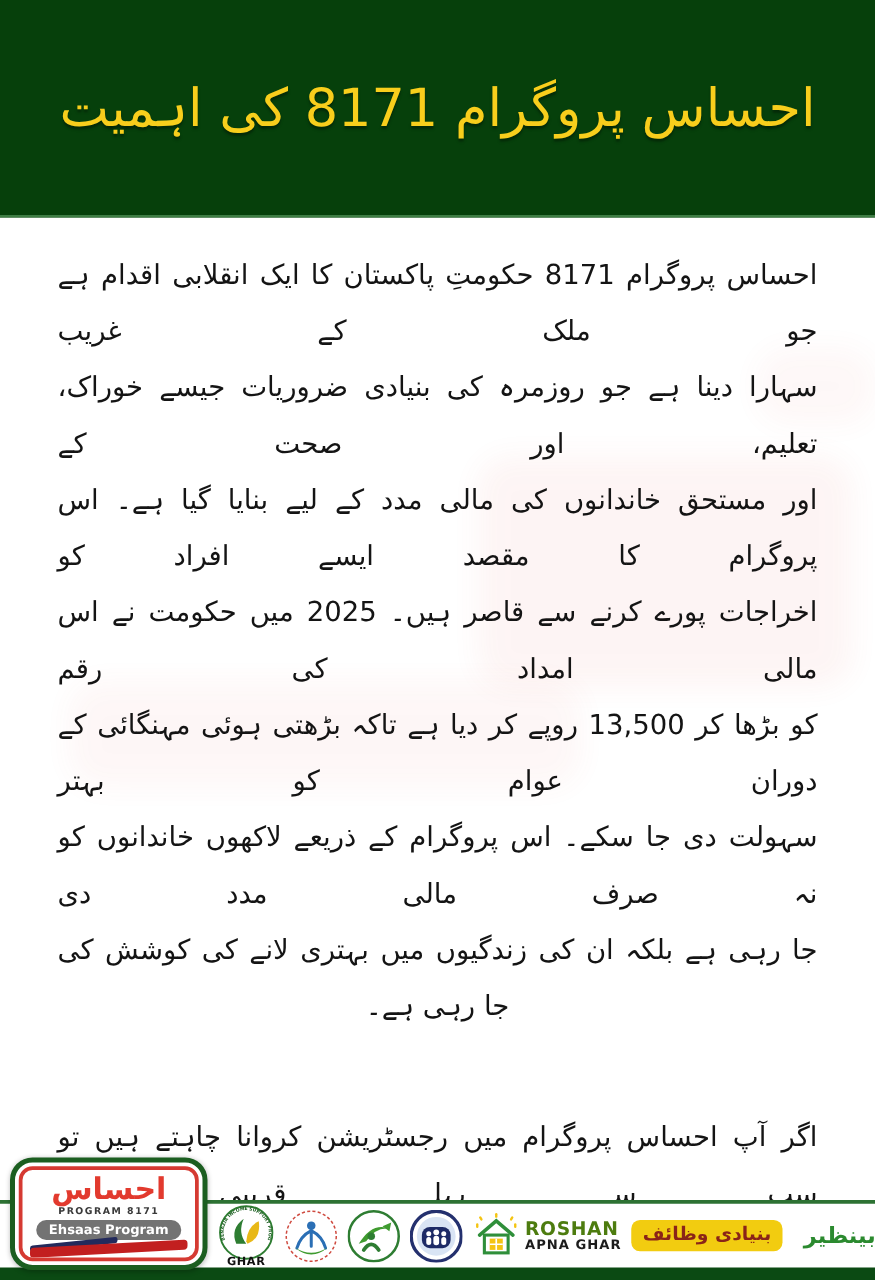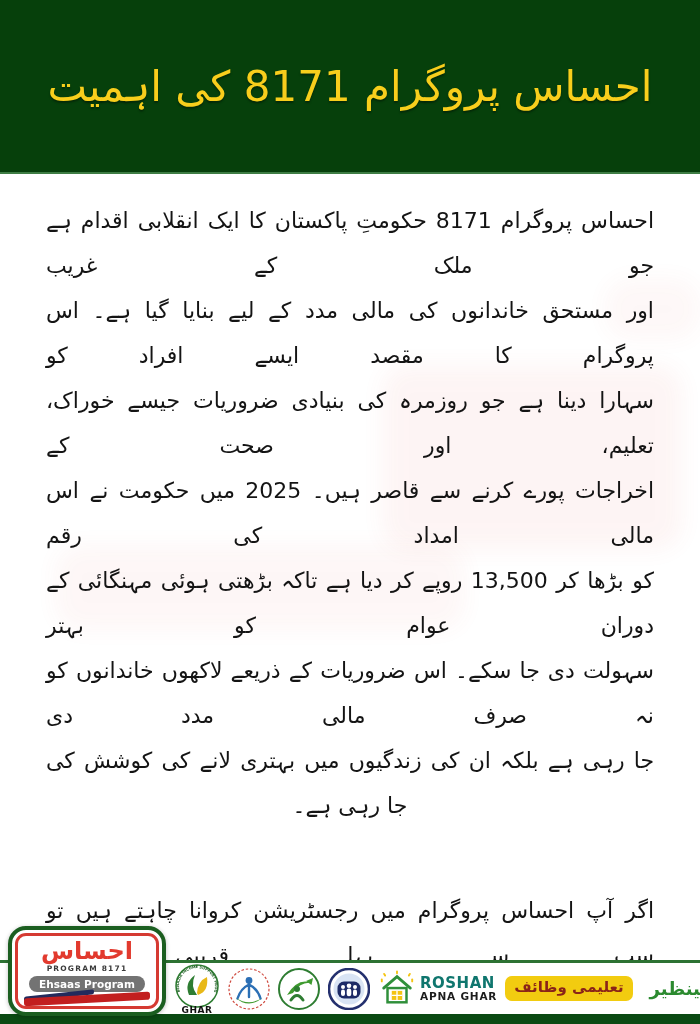--- a/index.html
+++ b/index.html
@@ -49,21 +49,21 @@
   .logo-badge{flex:0 0 auto;position:relative;display:flex;align-items:center;justify-content:center;}
   .bisp-wrap{width:46px;height:50px;}
   .bisp-wrap svg{position:absolute;top:0;left:1px;}
   .bisp-label{
     position:absolute;bottom:-1px;left:0;right:0;text-align:center;
     font-size:9px;font-weight:bold;color:#111;letter-spacing:.5px;
   }
   
   .roshan{display:flex;align-items:center;gap:4px;flex:0 0 auto;}
   .roshan-text{display:flex;flex-direction:column;line-height:1;}
-  .roshan-line1{font-size:15px;font-weight:800;color:#0f766e;letter-spacing:.5px;}
+  .roshan-line1{font-size:15px;font-weight:800;color:#4d7c0f;letter-spacing:.5px;}
   .roshan-line2{font-size:10.5px;font-weight:800;color:#1c1c1c;letter-spacing:.8px;text-align:right;}
   
   .benazir-group{
     direction:rtl;display:flex;align-items:center;gap:7px;
     margin-left:auto;flex:0 0 auto;
   }
   .benazir-text{font-size:18px;font-weight:bold;color:#2B8A2F;white-space:nowrap;margin-left:10px;}
   .badge{
     border-radius:7px;padding:2px 9px 4px 9px;font-weight:bold;white-space:nowrap;
     display:inline-block;line-height:1.25;
@@ -106,25 +106,25 @@
     <h1 class="title">احساس پروگرام 8171 کی اہمیت</h1>
   </div>
 
   <div class="wm wm-a"></div>
   <div class="wm wm-b"></div>
   <div class="wm wm-c"></div>
 
   <div class="content">
     <div class="para para1">
       <div class="line">احساس پروگرام 8171 حکومتِ پاکستان کا ایک انقلابی اقدام ہے جو ملک کے غریب</div>
+      <div class="line">سہارا دینا ہے جو روزمرہ کی بنیادی ضروریات جیسے خوراک، تعلیم، اور صحت کے</div>
       <div class="line">اور مستحق خاندانوں کی مالی مدد کے لیے بنایا گیا ہے۔ اس پروگرام کا مقصد ایسے افراد کو</div>
-      <div class="line">سہارا دینا ہے جو روزمرہ کی بنیادی ضروریات جیسے خوراک، تعلیم، اور صحت کے</div>
       <div class="line">اخراجات پورے کرنے سے قاصر ہیں۔ 2025 میں حکومت نے اس مالی امداد کی رقم</div>
       <div class="line">کو بڑھا کر 13,500 روپے کر دیا ہے تاکہ بڑھتی ہوئی مہنگائی کے دوران عوام کو بہتر</div>
-      <div class="line">سہولت دی جا سکے۔ اس ضروریات کے ذریعے لاکھوں خاندانوں کو نہ صرف مالی مدد دی</div>
+      <div class="line">سہولت دی جا سکے۔ اس پروگرام کے ذریعے لاکھوں خاندانوں کو نہ صرف مالی مدد دی</div>
       <div class="line last">جا رہی ہے بلکہ ان کی زندگیوں میں بہتری لانے کی کوشش کی جا رہی ہے۔</div>
     </div>
     <div class="para para2">
       <div class="line">اگر آپ احساس پروگرام میں رجسٹریشن کروانا چاہتے ہیں تو سب سے پہلے قریبی بی</div>
       <div class="line">آئی ایس پی دفتر جائیں اور ڈائنامک سروے مکمل کریں۔ سروے کے دوران آپ سے</div>
 
     </div>
   </div>
 
   <div class="footer-strip">
@@ -194,21 +194,21 @@
         </svg>
         <div class="roshan-text">
           <span class="roshan-line1">ROSHAN</span>
           <span class="roshan-line2">APNA GHAR</span>
         </div>
       </div>
 
       <div class="benazir-group">
 
         <span class="benazir-text">بینظیر</span>
-        <span class="badge badge-taleemi">تعلیمی وظائف</span>
+        <span class="badge badge-taleemi">بنیادی وظائف</span>
       </div>
 
     </div>
   </div>
 
   <div class="ehsaas-card">
     <div class="ehsaas-inner">
       <span class="ehsaas-urdu">احساس</span>
       <span class="ehsaas-sub">PROGRAM 8171</span>
       <span class="ehsaas-pill">Ehsaas Program</span>

